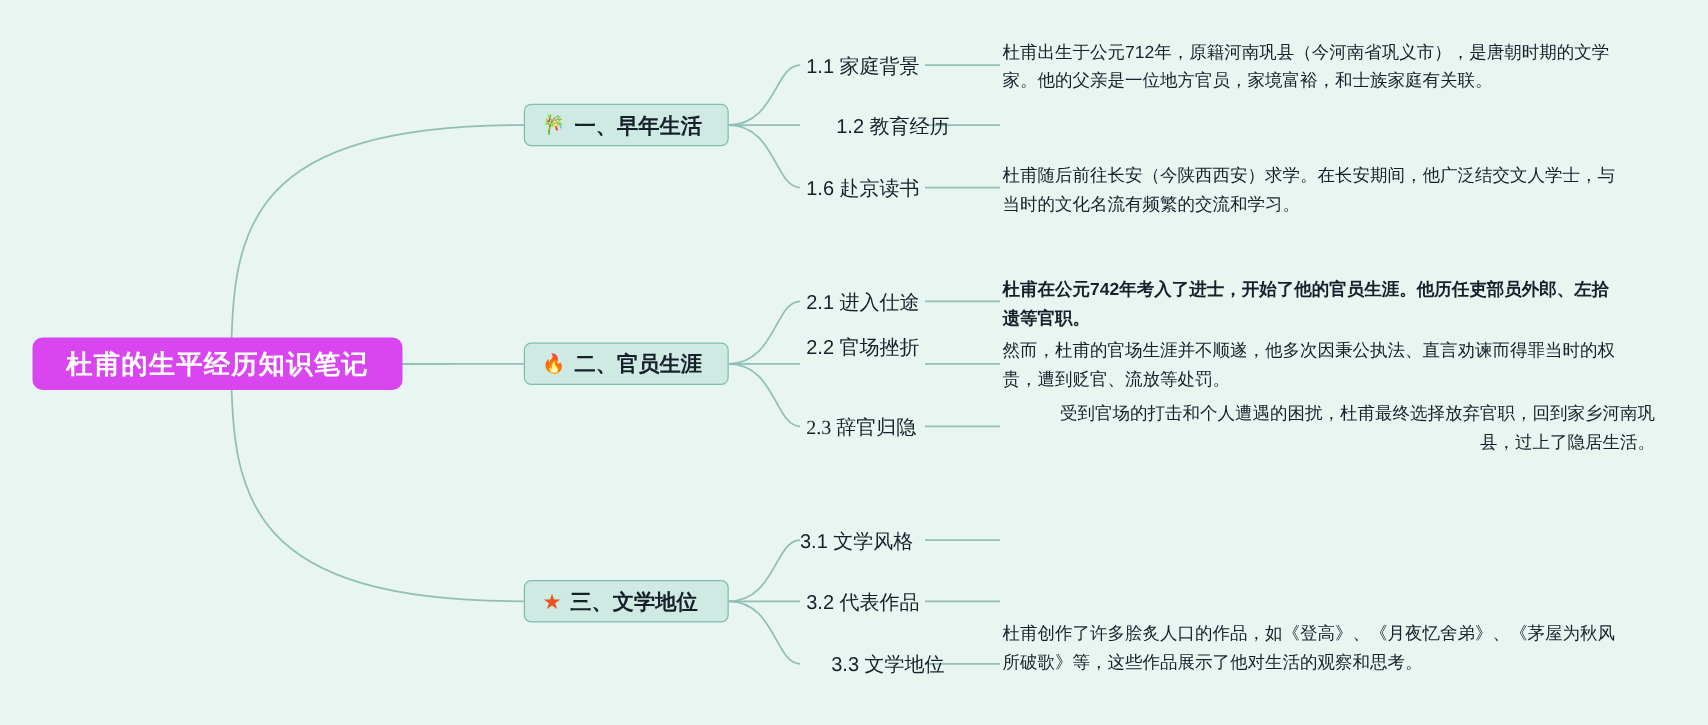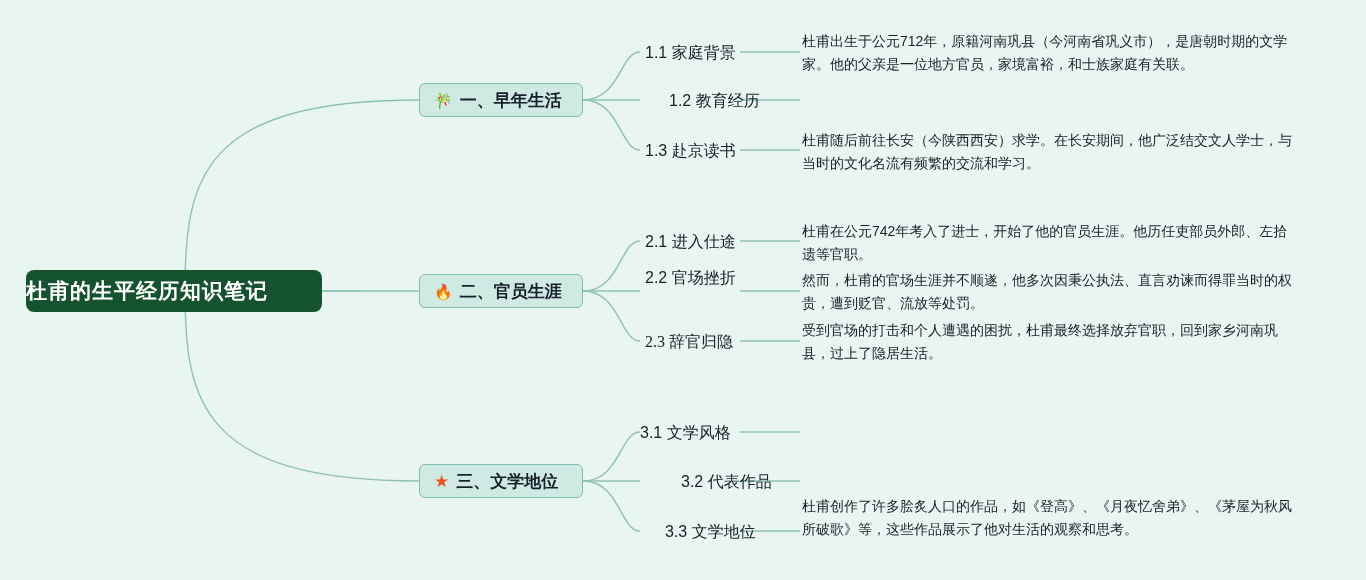--- a/index.html
+++ b/index.html
@@ -27,26 +27,26 @@
     width: 1366px;
     height: 580px;
     pointer-events: none;
   }
   .root-node {
     position: absolute;
     left: 26px;
     top: 270px;
     width: 296px;
     height: 42px;
-    background: #14532d;
+    background: #d946ef;
     border-radius: 8px;
     color: #ffffff;
     display: flex;
     align-items: center;
-    justify-content: flex-start;
+    justify-content: center;
     font-size: 21px;
     font-weight: bold;
     letter-spacing: 1px;
     box-sizing: border-box;
   }
   .branch-node {
     position: absolute;
     width: 164px;
     height: 34px;
     background: #cfe9e3;
@@ -127,37 +127,37 @@
   <div class="root-node">
     <span class="root-label">杜甫的生平经历知识笔记</span>
   </div>
 
   <div class="branch-node" style="left:419px; top:83px;">
     <span class="branch-icon">🎋</span>
     <span class="branch-label">一、早年生活</span>
   </div>
   <div class="sub-node" style="left:645px; top:43px;">1.1 家庭背景</div>
   <div class="sub-node" style="left:669px; top:91px;">1.2 教育经历</div>
-  <div class="sub-node" style="left:645px; top:141px;">1.3 赴京读书</div>
+  <div class="sub-node" style="left:645px; top:141px;">1.6 赴京读书</div>
   <div class="detail" style="left:802px; top:30px;">杜甫出生于公元712年，原籍河南巩县（今河南省巩义市），是唐朝时期的文学家。他的父亲是一位地方官员，家境富裕，和士族家庭有关联。</div>
   <div class="detail" style="left:802px; top:129px;">杜甫随后前往长安（今陕西西安）求学。在长安期间，他广泛结交文人学士，与当时的文化名流有频繁的交流和学习。</div>
 
   <div class="branch-node" style="left:419px; top:274px;">
     <span class="branch-icon">🔥</span>
     <span class="branch-label">二、官员生涯</span>
   </div>
   <div class="sub-node" style="left:645px; top:232px;">2.1 进入仕途</div>
   <div class="sub-node" style="left:645px; top:268px;">2.2 官场挫折</div>
   <div class="sub-node" style="left:645px; top:332px;font-family:Liberation Serif, serif;">2.3 辞官归隐</div>
-  <div class="detail" style="left:802px; top:220px;">杜甫在公元742年考入了进士，开始了他的官员生涯。他历任吏部员外郎、左拾遗等官职。</div>
+  <div class="detail" style="left:802px; top:220px;font-weight:bold;">杜甫在公元742年考入了进士，开始了他的官员生涯。他历任吏部员外郎、左拾遗等官职。</div>
   <div class="detail" style="left:802px; top:269px;">然而，杜甫的官场生涯并不顺遂，他多次因秉公执法、直言劝谏而得罪当时的权贵，遭到贬官、流放等处罚。</div>
-  <div class="detail" style="left:802px; top:319px;">受到官场的打击和个人遭遇的困扰，杜甫最终选择放弃官职，回到家乡河南巩县，过上了隐居生活。</div>
+  <div class="detail" style="left:828px; top:319px;text-align:right;">受到官场的打击和个人遭遇的困扰，杜甫最终选择放弃官职，回到家乡河南巩县，过上了隐居生活。</div>
 
   <div class="branch-node" style="left:419px; top:464px;">
     <span class="branch-icon" style="color:#e8541f; font-size:17px;">★</span>
     <span class="branch-label">三、文学地位</span>
   </div>
   <div class="sub-node" style="left:640px; top:423px;">3.1 文学风格</div>
-  <div class="sub-node" style="left:645px; top:472px;margin-left:36px;">3.2 代表作品</div>
+  <div class="sub-node" style="left:645px; top:472px;">3.2 代表作品</div>
   <div class="sub-node" style="left:665px; top:522px;">3.3 文学地位</div>
   <div class="detail" style="left:802px; top:459px;margin-top:36px;">杜甫创作了许多脍炙人口的作品，如《登高》、《月夜忆舍弟》、《茅屋为秋风所破歌》等，这些作品展示了他对生活的观察和思考。</div>
 
 </div>
 
 </body></html>

